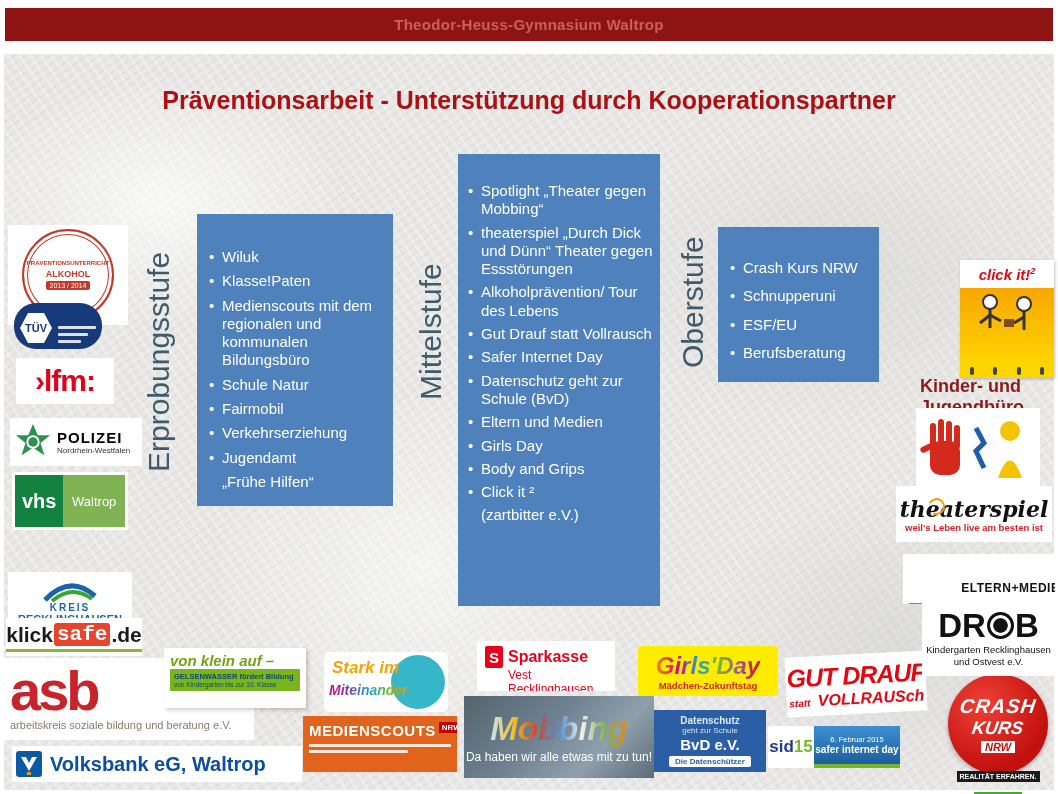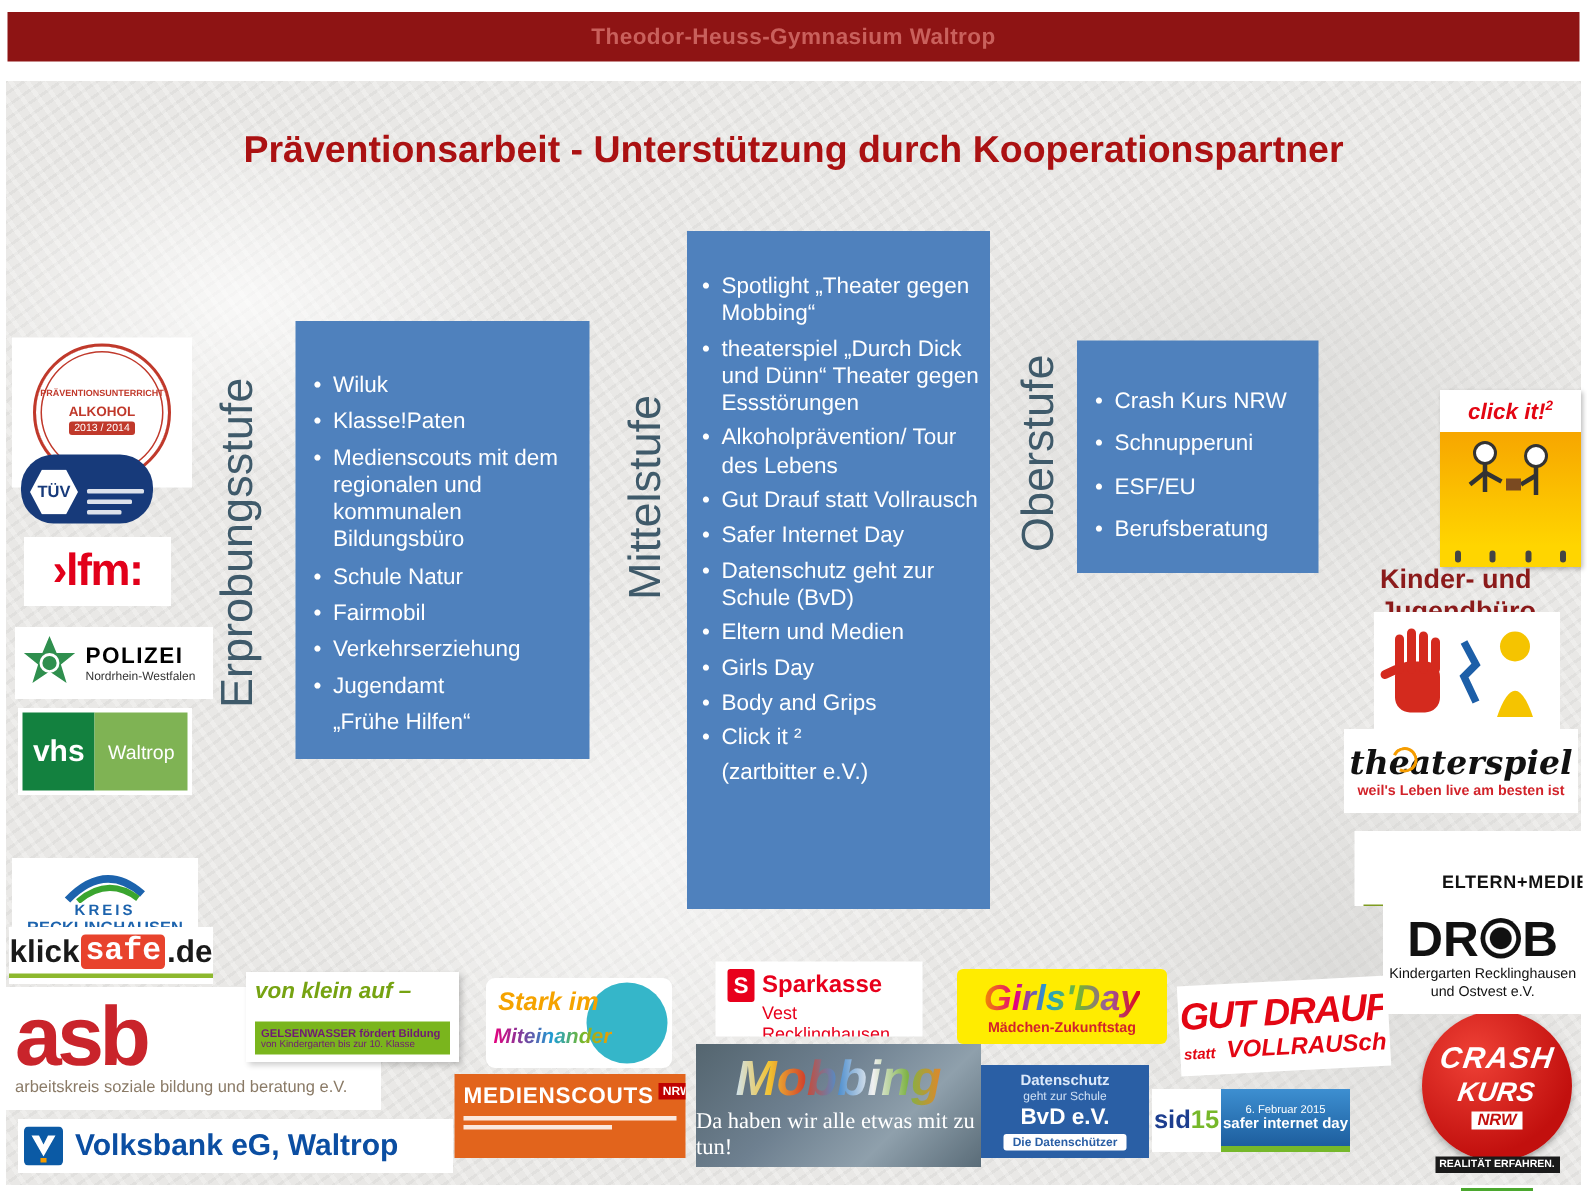--- a/index.html
+++ b/index.html
@@ -97,21 +97,21 @@
   .asb-big{font-size:56px;font-weight:bold;color:#c9242b;line-height:.85;letter-spacing:-3px;}
   .asb-sub{font-size:11px;color:#8a7a66;margin-top:4px;}
 
   
   #lg-volksbank{left:12px;top:746px;width:290px;height:36px;display:flex;align-items:center;padding:2px 4px;}
   .vb-name{color:#0b4ea2;font-weight:bold;font-size:20px;margin-left:8px;}
 
   
   #lg-vonkleinauf{left:164px;top:648px;width:142px;height:60px;padding:4px 6px;box-shadow:2px 2px 4px rgba(0,0,0,.2);}
   .vka-title{color:#76a312;font-weight:bold;font-size:15px;font-style:italic;}
-  .vka-bar{background:#7ab51d;color:#701a75;margin-top:12px;padding:3px 4px;}
+  .vka-bar{background:#7ab51d;color:#0c4a6e;margin-top:0;padding:3px 4px;}
   .vka-s1{font-size:7.5px;font-weight:bold;display:block;}
   .vka-s2{font-size:6.5px;display:block;}
 
   
   #lg-stark{left:324px;top:652px;width:124px;height:60px;border-radius:6px;}
   .stark-circle{position:absolute;right:3px;top:3px;width:54px;height:54px;border-radius:50%;background:#35b6c9;}
   .stark-l1{position:absolute;left:8px;top:6px;font-size:17px;font-weight:bold;font-style:italic;color:#f5a300;z-index:2;}
   .stark-l2{position:absolute;left:5px;top:30px;font-size:14px;font-weight:bold;font-style:italic;z-index:2;
             background:linear-gradient(90deg,#e6007e,#7a3f9c,#1e9fd4,#76b82a,#f59c00);
             -webkit-background-clip:text;background-clip:text;color:transparent;}
@@ -125,21 +125,21 @@
   .ms-lines i{display:block;height:3px;background:rgba(255,255,255,.85);}
   .ms-lines i:nth-child(2){width:70%;}
 
   
   #lg-mobbing{left:464px;top:696px;width:190px;height:82px;
     background:linear-gradient(135deg,#54656f 0%,#6e8090 40%,#8fa0ac 70%,#5a6c78 100%);
     display:flex;flex-direction:column;align-items:center;justify-content:center;}
   .mob-title{font-size:33px;font-weight:bold;font-style:italic;
     background:linear-gradient(90deg,#cfe3f2,#f2c230,#d2452c,#4f8fce,#f0f0f0,#7fb347,#e2862a);
     -webkit-background-clip:text;background-clip:text;color:transparent;}
-  .mob-sub{color:#fff;font-size:15px;margin-top:2px;font-family:Liberation Serif, serif;}
+  .mob-sub{color:#fff;font-size:12px;margin-top:2px;}
 
   
   #lg-sparkasse{left:477px;top:641px;width:138px;height:50px;padding:5px 8px;}
   .spk-row{display:flex;align-items:center;}
   .spk-s{width:18px;height:22px;background:#e8001c;color:#fff;font-weight:bold;font-size:15px;
          display:flex;align-items:center;justify-content:center;border-radius:2px;}
   .spk-name{color:#e8001c;font-weight:bold;font-size:16px;margin-left:5px;}
   .spk-sub{color:#e8001c;font-size:12px;margin-left:23px;display:block;}
 
   

